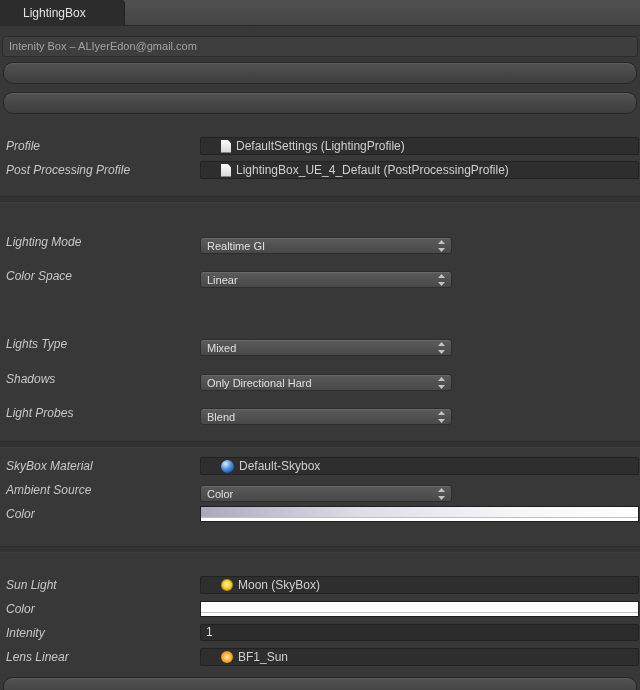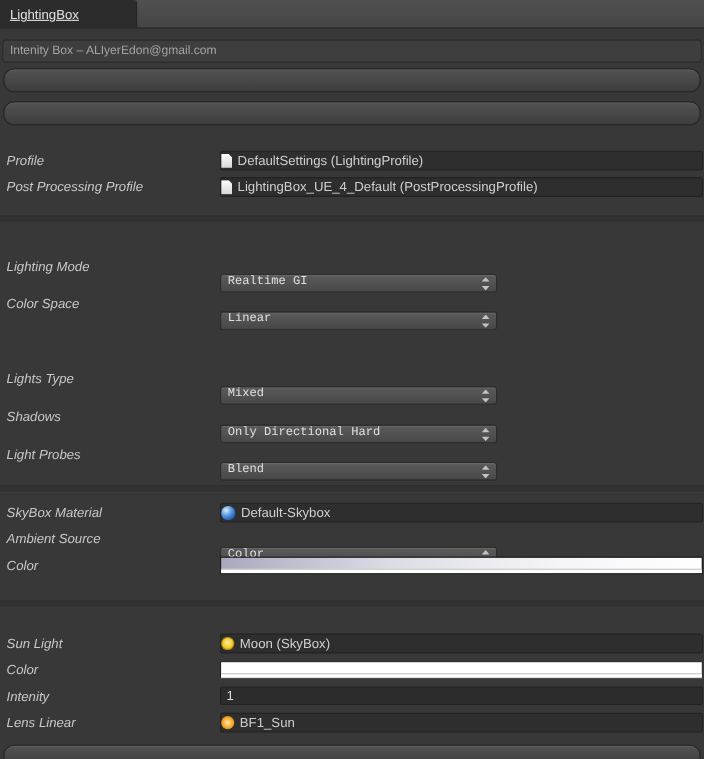--- a/index.html
+++ b/index.html
@@ -10,24 +10,23 @@
   }
   
   .tabbar {
     position:absolute; top:0; left:0; width:640px; height:26px;
     background:linear-gradient(#505050,#454545);
     border-bottom:1px solid #282828; box-sizing:border-box;
   }
   .tab {
     position:absolute; top:0; left:0; width:125px; height:26px;
     background:#2c2c2c; color:#e2e2e2; font-size:12px; line-height:26px;
-    padding-left:9px; box-sizing:border-box;
+    padding-left:23px; box-sizing:border-box;
     border-right:1px solid #202020;
     border-top-right-radius:4px;
-    text-decoration:underline;
   }
   
   .helpbox {
     position:absolute; left:2px; right:2px; top:36px; height:21px;
     background:#3e3e3e; border:1px solid #2b2b2b; border-radius:3px;
     color:#a3a3a3; font-size:11px; line-height:19px; padding-left:6px;
     box-sizing:border-box; overflow:hidden; white-space:nowrap;
   }
   
   .bigbtn {
@@ -49,33 +48,33 @@
   .row { position:absolute; left:0; width:640px; height:18px; }
   .label {
     position:absolute; left:6px; top:0; height:18px; line-height:18px;
     font-size:12px; color:#c8c8c8; white-space:nowrap;font-style:italic;
   }
   
   .objectfield {
     position:absolute; left:200px; right:1px; top:0; height:18px;
     background:#2e2e2e; border:1px solid #222222; border-radius:2px;
     box-sizing:border-box; display:flex; align-items:center; gap:5px;
-    padding:0 0; color:#cfcfcf; font-size:12px; cursor:pointer;
+    padding:0 20px; color:#cfcfcf; font-size:12px; cursor:pointer;
     overflow:hidden; white-space:nowrap;
   }
   
   .popup {
-    position:absolute; left:200px; width:252px; top:16px; height:17px;
+    position:absolute; left:200px; width:252px; top:4px; height:17px;
     border-radius:3px;
     background:linear-gradient(#5b5b5b,#484848);
     border:1px solid #2d2d2d;
     box-shadow: inset 0 1px 0 rgba(255,255,255,0.09);
-    box-sizing:border-box; display:flex; 
+    box-sizing:border-box; display:flex; align-items:center;
     padding:0 6px; color:#e0e0e0; font-size:11px; cursor:pointer;
-    white-space:nowrap; overflow:hidden;font-family:Liberation Mono, monospace;
+    white-space:nowrap; overflow:hidden;
   }
   .popup .arrows { margin-left:auto; display:flex; align-items:center; }
   
   .textfield {
     position:absolute; left:200px; right:1px; top:0; height:17px;
     background:#2c2c2c; border:1px solid #222222; border-radius:2px;
     box-sizing:border-box; color:#dedede; font-size:12px;
     line-height:15px; padding:0 5px; cursor:text;
   }
   

